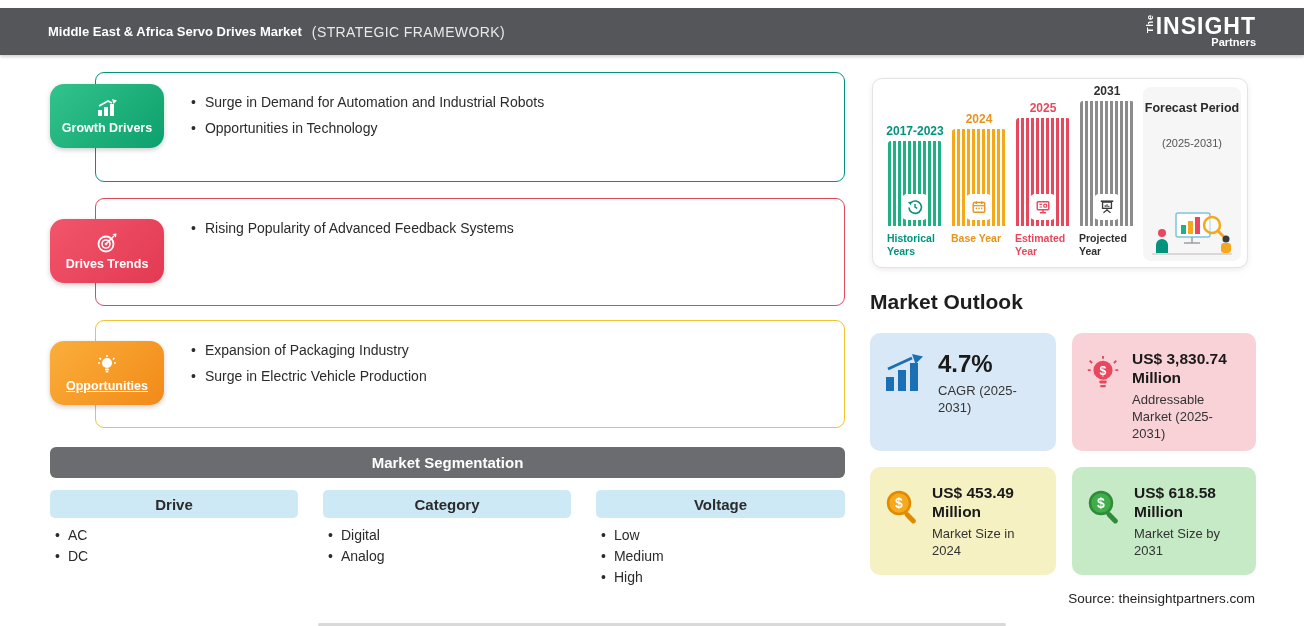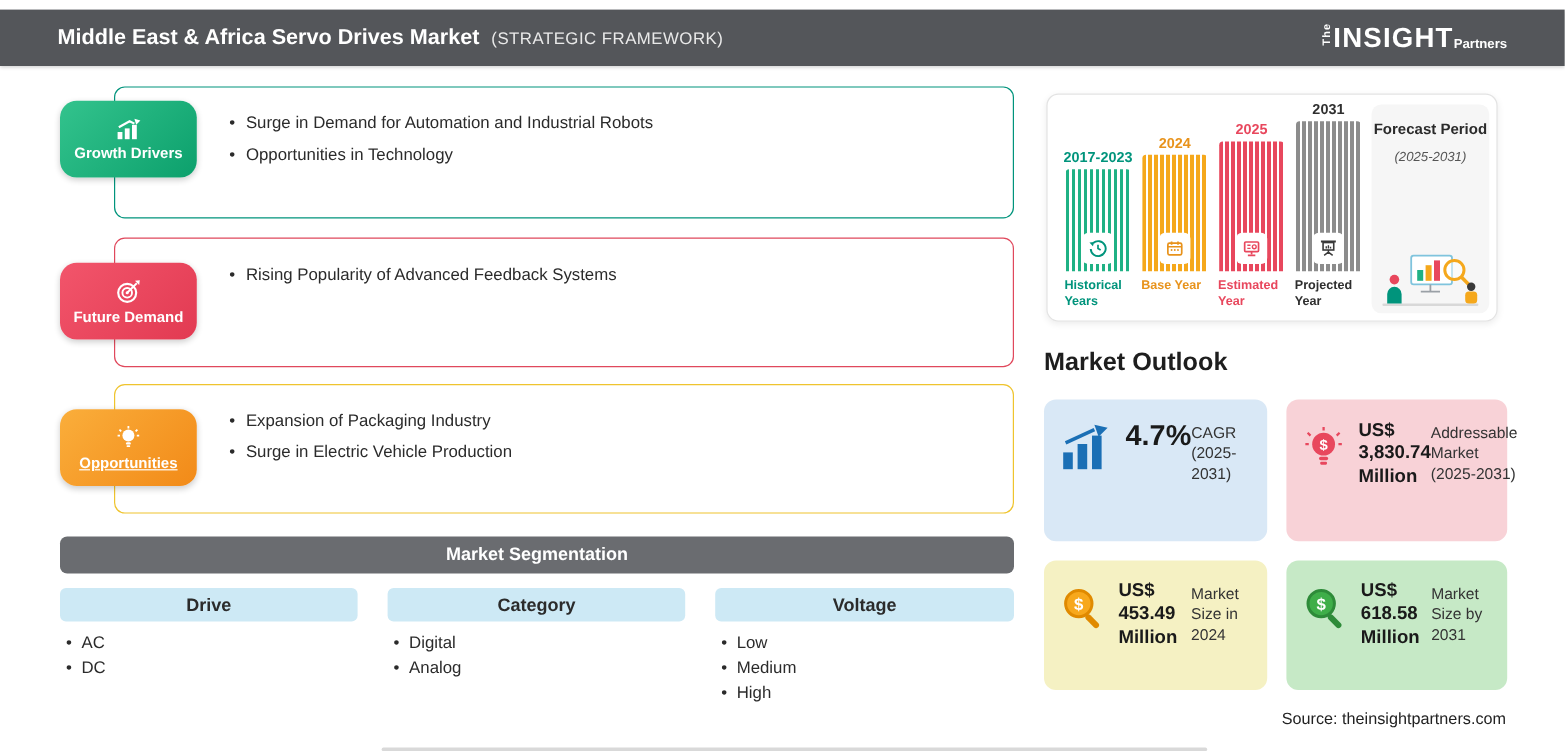--- a/index.html
+++ b/index.html
@@ -2,23 +2,23 @@
 <html><head>
 <meta charset="utf-8">
 <style>
   * { margin:0; padding:0; box-sizing:border-box; }
   body { background:#ffffff; font-family:"Liberation Sans", sans-serif; }
   .page { position:relative; width:1304px; height:626px; background:#ffffff; overflow:hidden; }
 
   
   .header { position:absolute; left:0; top:8px; width:100%; height:47px; background:#54565A;
             display:flex; align-items:center; padding:0 48px; box-shadow:0 2px 3px rgba(0,0,0,.18); }
-  .header-title { color:#ffffff; font-size:18px; font-weight:bold; }
+  .header-title { color:#ffffff; font-size:13px; font-weight:bold; }
   .header-sub   { color:#E9E9E9; font-size:14px; margin-left:10px; letter-spacing:.4px; }
-  .logo { margin-left:auto; display:flex; align-items:flex-end; color:#fff; }
+  .logo { margin-left:auto; display:flex; flex-direction:column; align-items:flex-end; color:#fff; }
   .logo-row { display:flex; align-items:center; }
   .logo-the { font-size:9px; font-weight:bold; letter-spacing:1px; transform:rotate(-90deg); width:12px; }
   .logo-insight { font-size:23px; font-weight:bold; letter-spacing:1px; position:relative; line-height:1; }
   .logo-partners { font-size:11px; font-weight:bold; margin-top:-2px; }
 
   
   .info-box { position:absolute; left:95px; width:750px; border-radius:9px; background:#fff; }
   #box-drivers { top:72px;  height:110px; border:1.5px solid #00947C; }
   #box-trends  { top:198px; height:108px; border:1.5px solid #E0485C; }
   #box-opps    { top:320px; height:108px; border:1.5px solid #EFC42E; }
@@ -67,31 +67,31 @@
   #tlcol-2 .tl-year { top:22px; color:#E8475D; } #tlcol-2 .tl-bar { top:39px; height:108px;
       background:repeating-linear-gradient(90deg,#E8475D 0 3px,#ffffff 3px 5px); }
   #tlcol-3 .tl-year { top:5px;  color:#2F2F2F; } #tlcol-3 .tl-bar { top:22px; height:125px;
       background:repeating-linear-gradient(90deg,#8C8C8C 0 3px,#ffffff 3px 5px); }
   #tlcap-0 { left:14px; color:#00947C; } #tlcap-1 { left:78px; color:#E8931C; }
   #tlcap-2 { left:142px; color:#E8475D; } #tlcap-3 { left:206px; color:#2F2F2F; }
 
   .forecast { position:absolute; left:270px; top:8px; width:98px; height:174px; background:#F6F6F6;
               border-radius:8px; text-align:center; padding-top:14px; }
   .forecast-title { font-size:12.5px; font-weight:bold; color:#2b2b2b; line-height:1.25; }
-  .forecast-range { font-size:11px; color:#555; margin-top:8px;font-style:italic; }
+  .forecast-range { font-size:11px; color:#555; margin-top:20px; }
   .forecast-illu { position:absolute; left:50%; transform:translateX(-50%); bottom:4px; }
 
   
   .outlook-title { position:absolute; left:870px; top:290px; font-size:21px; font-weight:bold; color:#1E1E1E; }
   .stat-card { position:absolute; border-radius:10px; display:flex; align-items:flex-start; padding:16px 12px; gap:10px; }
   #card-cagr   { left:870px;  top:333px; width:186px; height:118px; background:#D9E8F6; }
   #card-addr   { left:1072px; top:333px; width:184px; height:118px; background:#F8D2D7; }
   #card-s2024  { left:870px;  top:467px; width:186px; height:108px; background:#F5F1C3; }
   #card-s2031  { left:1072px; top:467px; width:184px; height:108px; background:#C6E9C6; }
-  .stat-text { display:flex; flex-direction:row; }
+  .stat-text { display:flex; flex-direction:column; }
   .stat-value { font-size:15.5px; font-weight:bold; color:#1a1a1a; line-height:1.25; }
   #card-cagr .stat-value { font-size:24px; }
   .stat-label { font-size:13px; color:#333; margin-top:4px; line-height:1.3; }
   .stat-icon { flex:none; margin-top:4px; }
 
   .source { position:absolute; right:49px; top:591px; font-size:13.5px; color:#222; }
   .bottom-line { position:absolute; left:318px; bottom:0; width:688px; height:3px; background:#D9D9D9; border-radius:2px; }
 </style>
 </head>
 <body>
@@ -133,21 +133,21 @@
     </ul>
   </div>
   <div class="badge" id="badge-trends">
     <svg width="22" height="22" viewBox="0 0 22 22">
       <circle cx="10" cy="12" r="7.5" fill="none" stroke="#fff" stroke-width="1.8"></circle>
       <circle cx="10" cy="12" r="4" fill="none" stroke="#fff" stroke-width="1.6"></circle>
       <circle cx="10" cy="12" r="1.3" fill="#fff"></circle>
       <path d="M10 12 L18 4" stroke="#fff" stroke-width="1.6"></path>
       <path d="M16.5 2 l4 -0.5 -0.5 4 z" fill="#fff"></path>
     </svg>
-    <span>Future Demand</span>
+    <span>Drives Trends</span>
   </div>
 
   <div class="info-box" id="box-opps">
     <ul class="box-list">
       <li>Expansion of Packaging Industry</li>
       <li>Surge in Electric Vehicle Production</li>
     </ul>
   </div>
   <div class="badge" id="badge-opps">
     <svg width="22" height="22" viewBox="0 0 22 22">

